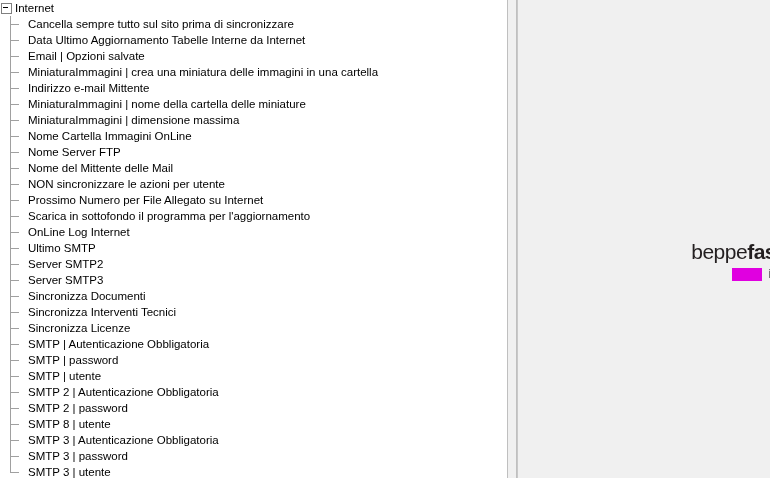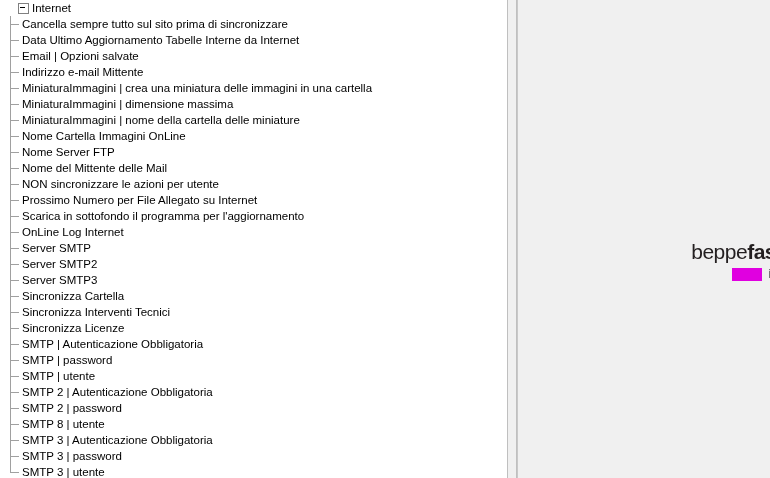--- a/index.html
+++ b/index.html
@@ -42,21 +42,21 @@
   }
   .tree {
     padding: 0;
     margin: 0;
   }
 
   .root-row {
     display: flex;
     align-items: center;
     height: 16px;
-    padding-left: 18px;
+    padding-left: 1px;
     white-space: nowrap;
   }
   .expander {
     width: 9px;
     height: 9px;
     border: 1px solid #808080;
     background: #ffffff;
     position: relative;
     margin-right: 3px;
     flex: 0 0 auto;
@@ -74,20 +74,21 @@
     font-size: 11.5px;
     line-height: 16px;
   }
 
   .child-row {
     display: flex;
     align-items: center;
     height: 16px;
     white-space: nowrap;
     position: relative;
+    gap: 6px;
   }
   .indent {
     width: 22px;
     flex: 0 0 auto;
     position: relative;
     height: 16px;
   }
   
   .indent::before {
     content: "";
@@ -195,36 +196,36 @@
         <div class="child-row">
           <span class="indent"></span>
           <span class="child-label">Data Ultimo Aggiornamento Tabelle Interne da Internet</span>
         </div>
         <div class="child-row">
           <span class="indent"></span>
           <span class="child-label">Email | Opzioni salvate</span>
         </div>
         <div class="child-row">
           <span class="indent"></span>
+          <span class="child-label">MiniaturaImmagini | crea una miniatura delle immagini in una cartella</span>
+        </div>
+        <div class="child-row">
+          <span class="indent"></span>
           <span class="child-label">Indirizzo e-mail Mittente</span>
         </div>
         <div class="child-row">
           <span class="indent"></span>
-          <span class="child-label">MiniaturaImmagini | crea una miniatura delle immagini in una cartella</span>
+          <span class="child-label">MiniaturaImmagini | nome della cartella delle miniature</span>
         </div>
         <div class="child-row">
           <span class="indent"></span>
           <span class="child-label">MiniaturaImmagini | dimensione massima</span>
         </div>
         <div class="child-row">
           <span class="indent"></span>
-          <span class="child-label">MiniaturaImmagini | nome della cartella delle miniature</span>
-        </div>
-        <div class="child-row">
-          <span class="indent"></span>
           <span class="child-label">Nome Cartella Immagini OnLine</span>
         </div>
         <div class="child-row">
           <span class="indent"></span>
           <span class="child-label">Nome Server FTP</span>
         </div>
         <div class="child-row">
           <span class="indent"></span>
           <span class="child-label">Nome del Mittente delle Mail</span>
         </div>
@@ -239,33 +240,33 @@
         <div class="child-row">
           <span class="indent"></span>
           <span class="child-label">Scarica in sottofondo il programma per l'aggiornamento</span>
         </div>
         <div class="child-row">
           <span class="indent"></span>
           <span class="child-label">OnLine Log Internet</span>
         </div>
         <div class="child-row">
           <span class="indent"></span>
-          <span class="child-label">Server SMTP</span>
+          <span class="child-label">Ultimo SMTP</span>
         </div>
         <div class="child-row">
           <span class="indent"></span>
           <span class="child-label">Server SMTP2</span>
         </div>
         <div class="child-row">
           <span class="indent"></span>
           <span class="child-label">Server SMTP3</span>
         </div>
         <div class="child-row">
           <span class="indent"></span>
-          <span class="child-label">Sincronizza Cartella</span>
+          <span class="child-label">Sincronizza Documenti</span>
         </div>
         <div class="child-row">
           <span class="indent"></span>
           <span class="child-label">Sincronizza Interventi Tecnici</span>
         </div>
         <div class="child-row">
           <span class="indent"></span>
           <span class="child-label">Sincronizza Licenze</span>
         </div>
         <div class="child-row">

